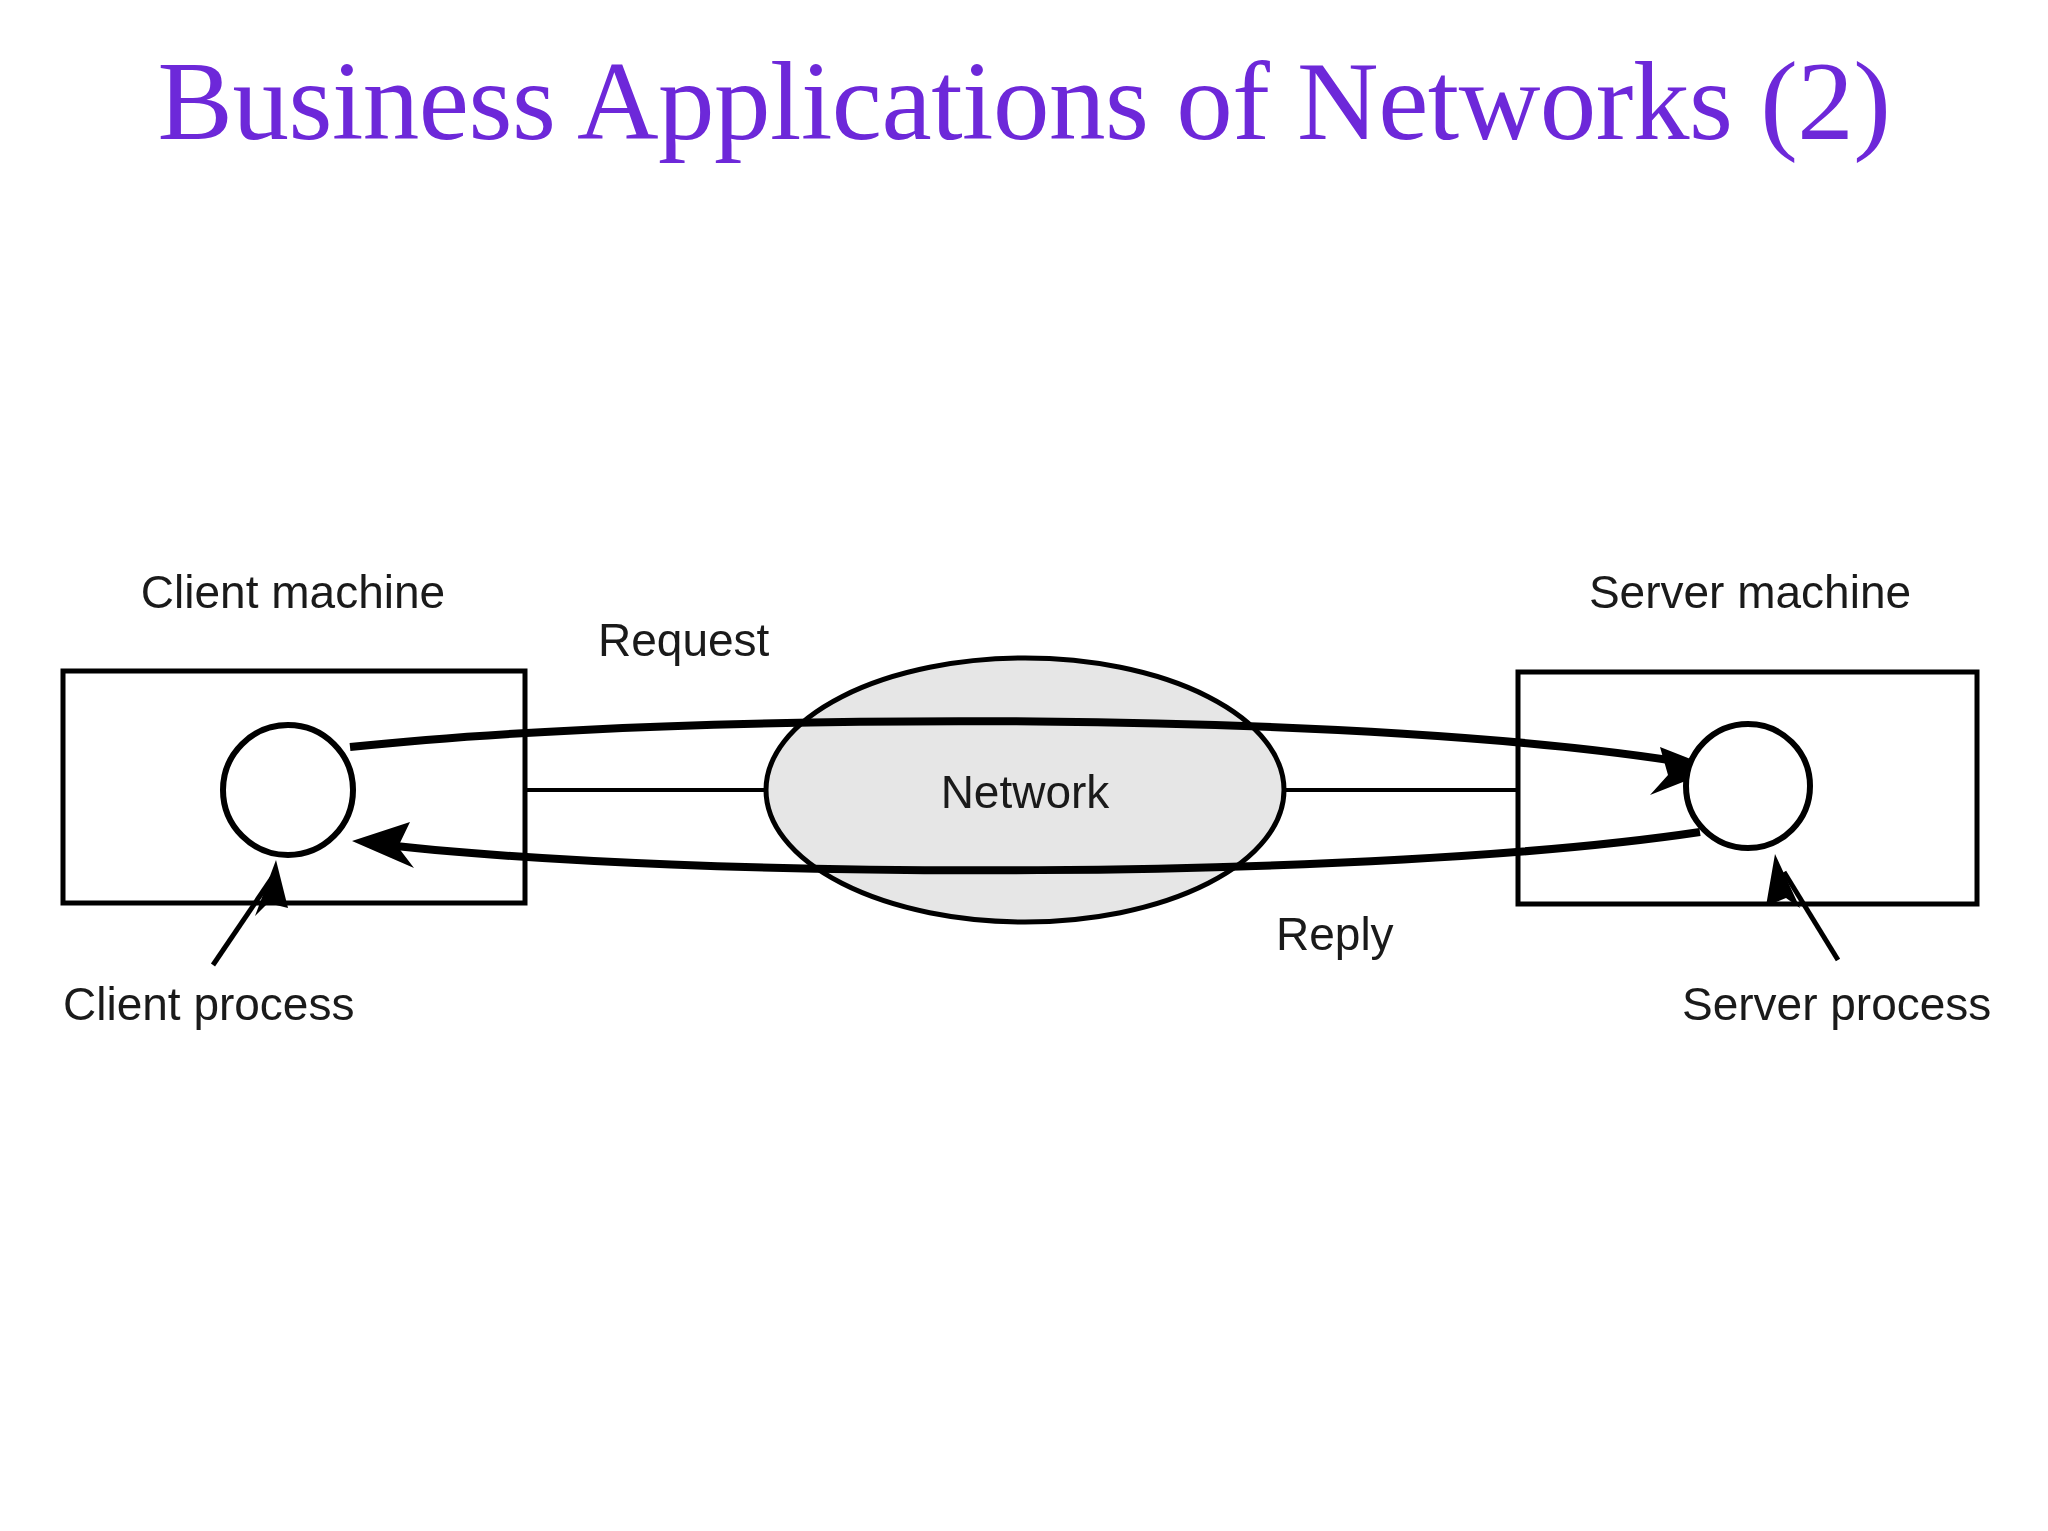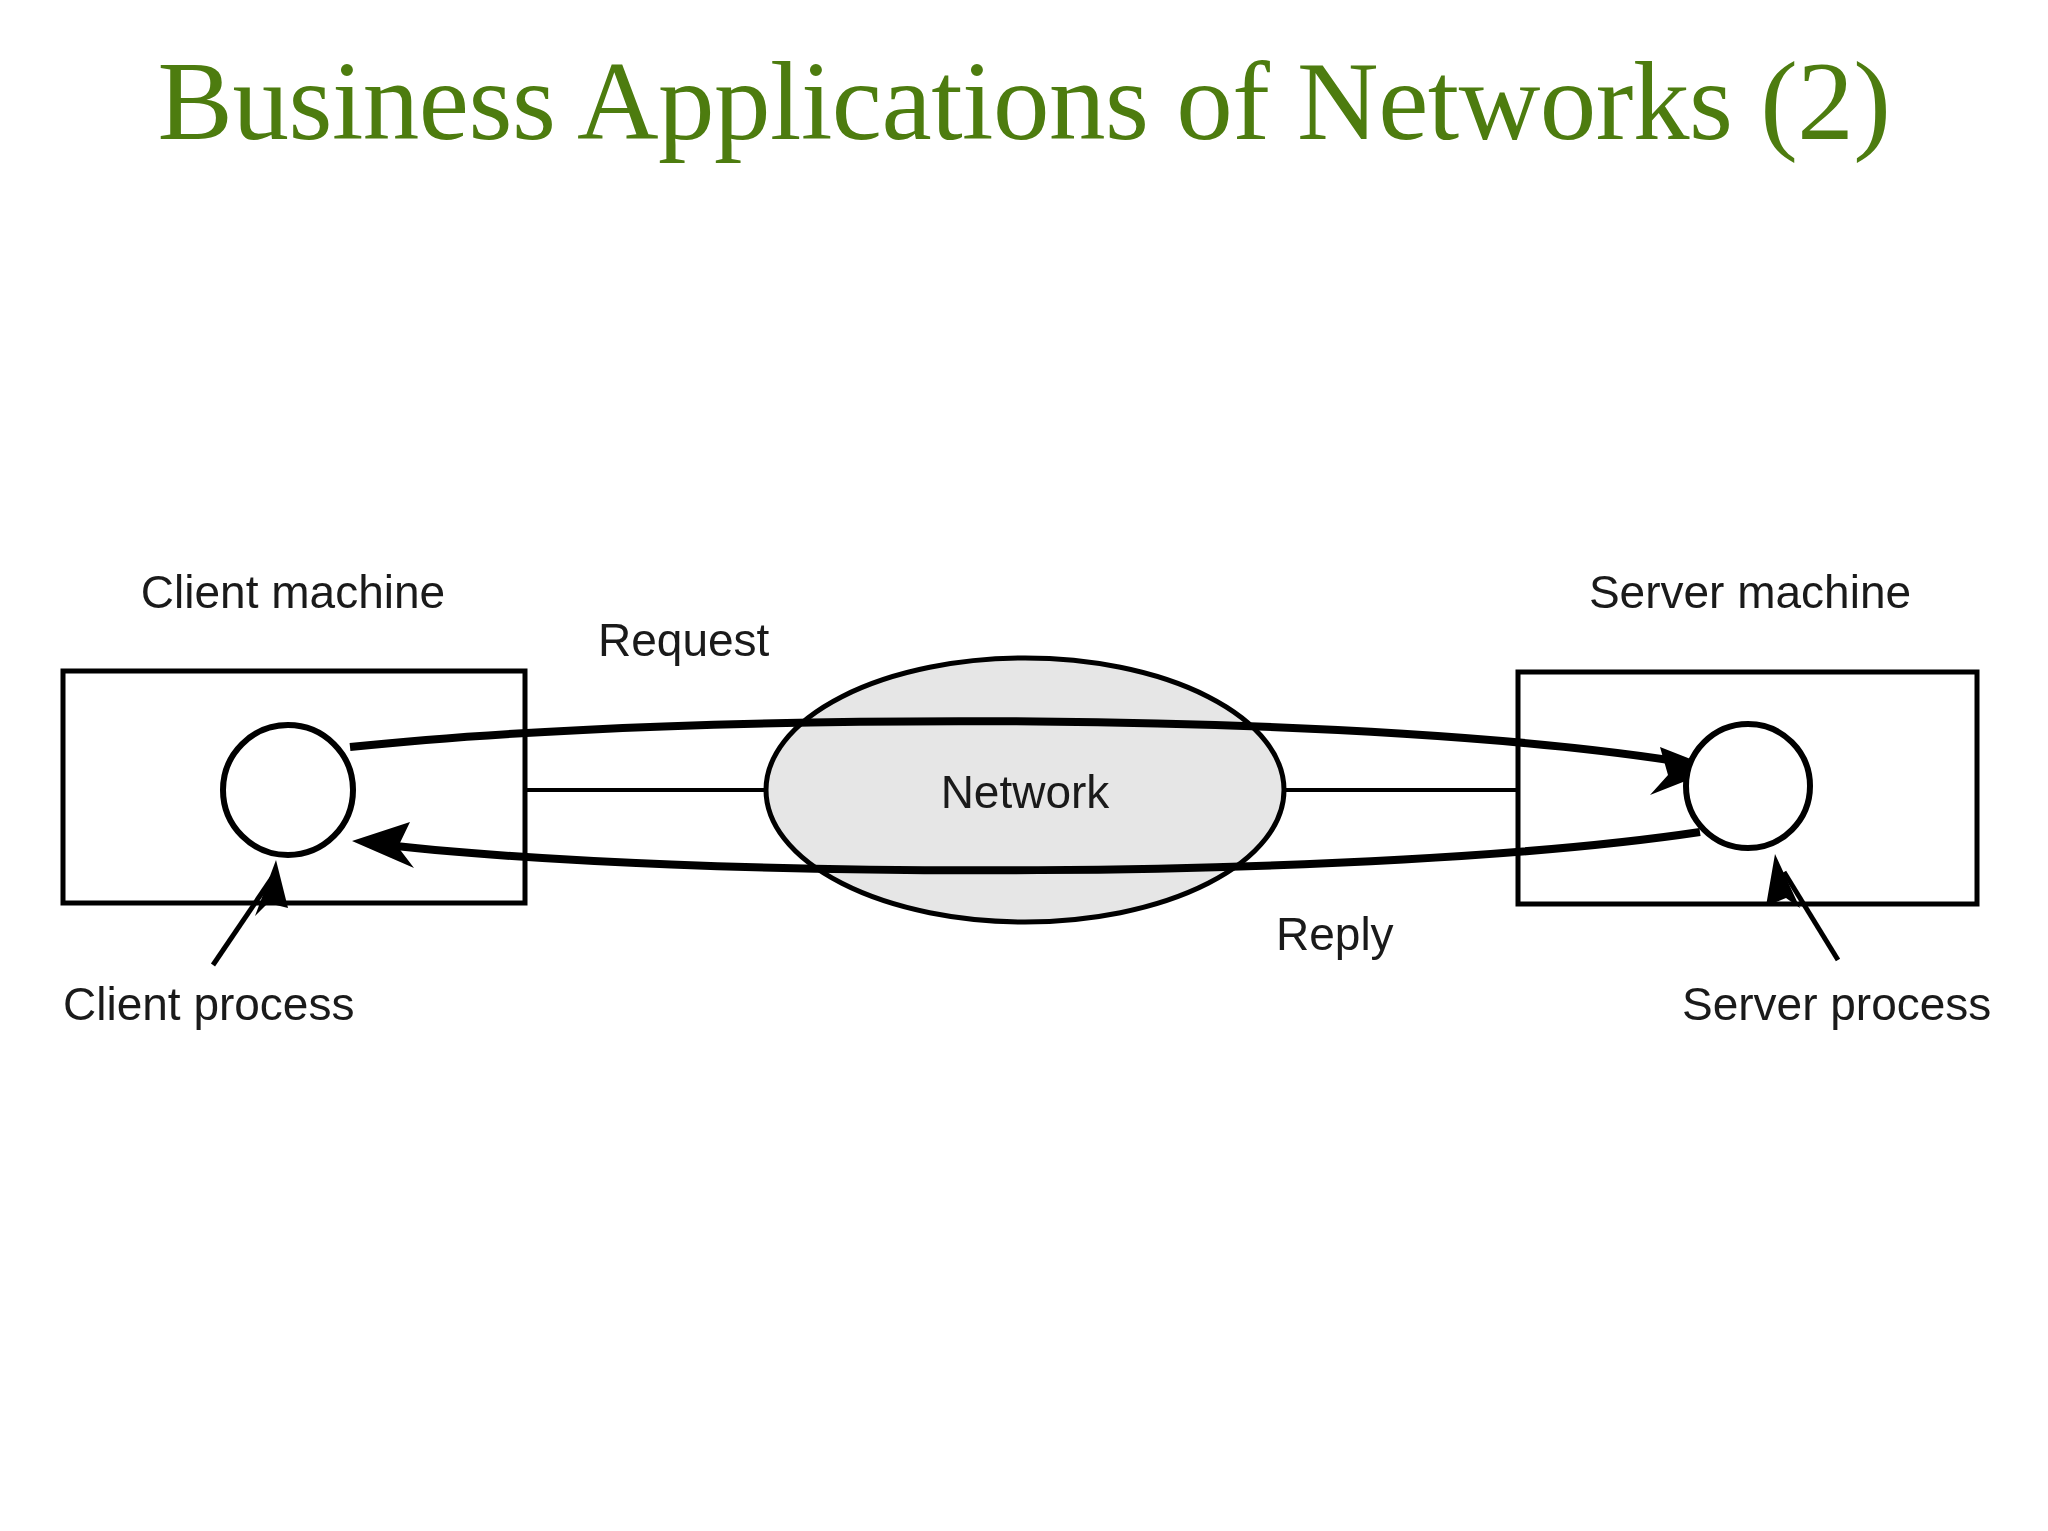--- a/index.html
+++ b/index.html
@@ -27,21 +27,21 @@
   
   #slide-title {
     position: absolute;
     left: 0;
     top: 44px;
     width: 2048px;
     text-align: center;
     font-family: "Liberation Serif", "DejaVu Serif", serif;
     font-size: 113px;
     line-height: 1.0;
-    color: #4d7c0f;
+    color: #6d28d9;
     white-space: nowrap;
     letter-spacing: -0.5px;
   }
 
   
   #diagram-figure {
     position: absolute;
     left: 0;
     top: 560px;
     width: 1832px;

